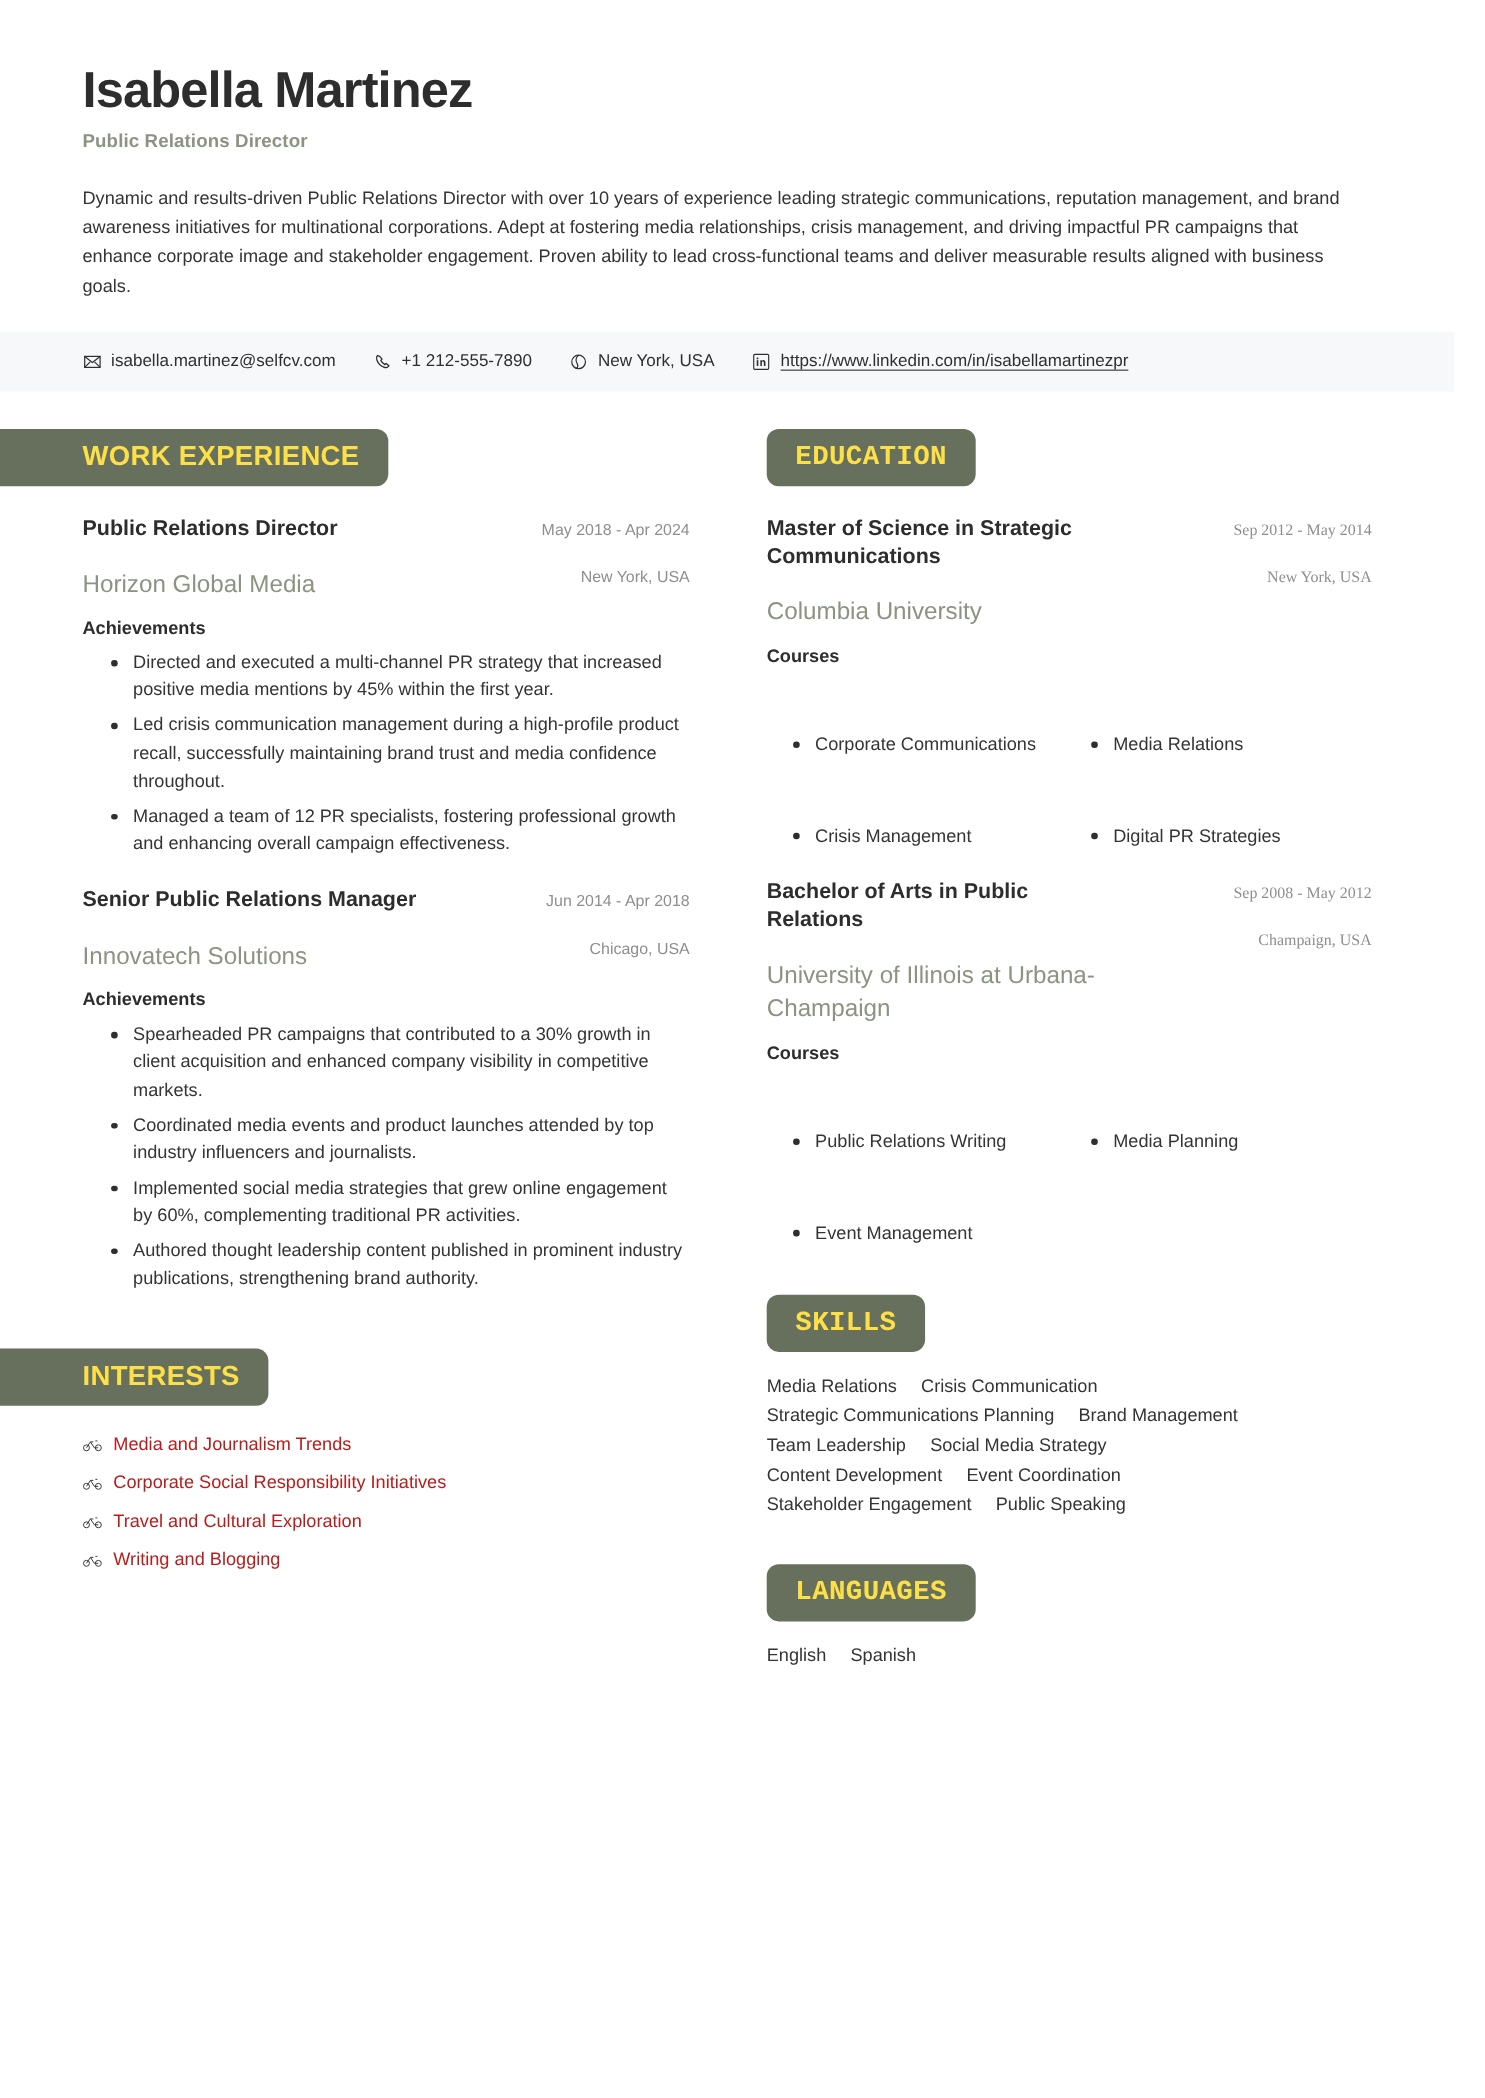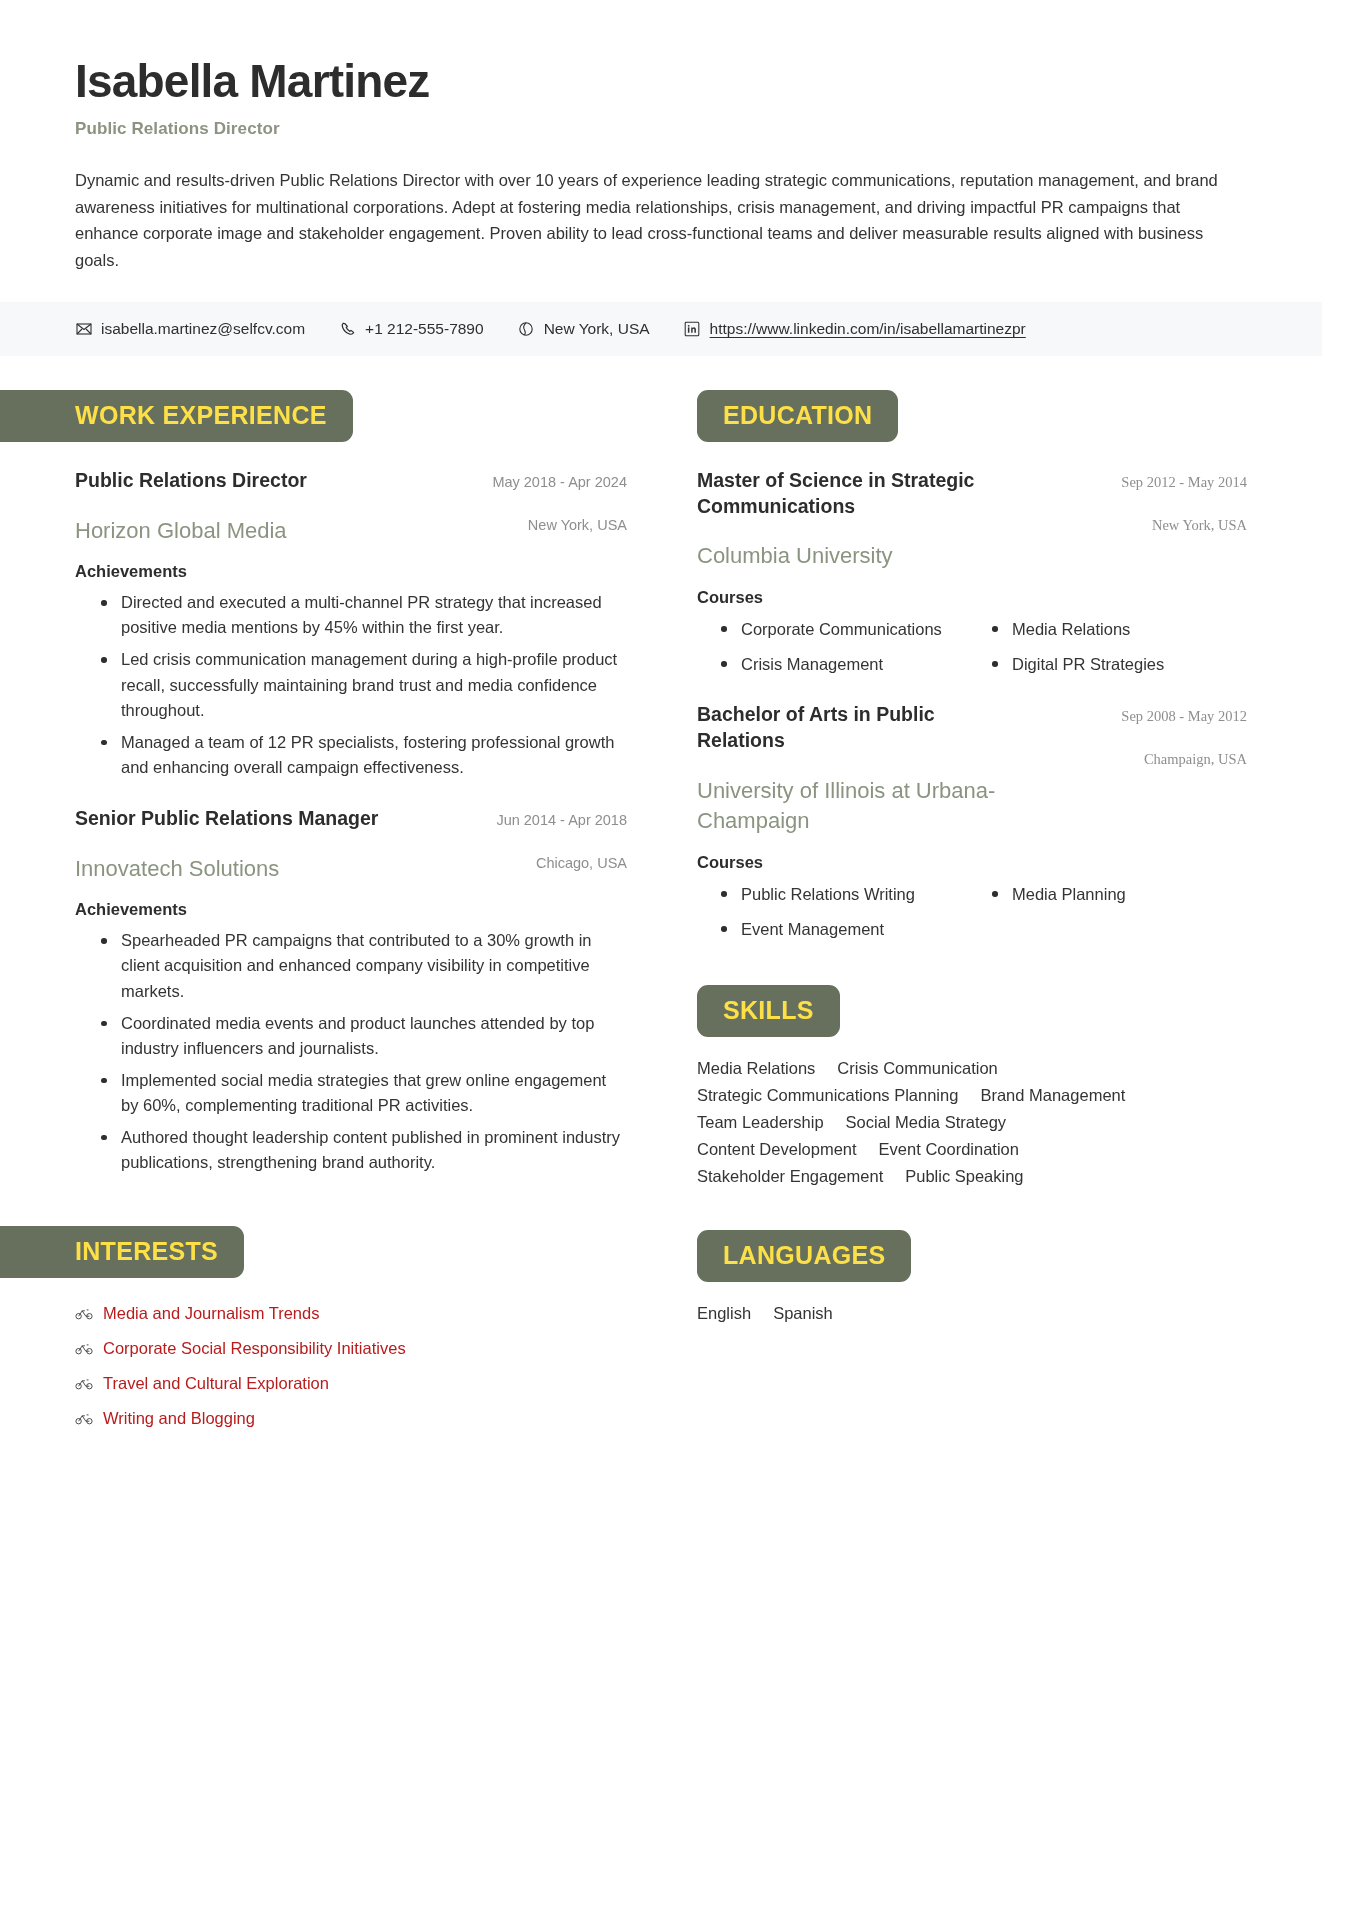--- a/index.html
+++ b/index.html
@@ -106,20 +106,21 @@
     padding: 11px 26px 12px 26px;
   }
   
   .banner-bleed {
     margin-left: 0;
     padding-left: 75px;
     border-radius: 0 11px 11px 0;
   }
   .banner-round {
     border-radius: 11px;
+    font-family: Liberation Mono, monospace;
   }
 
   .left-body { padding-left: 75px; }
 
   
   .entry { margin-top: 26px; }
   .entry-head {
     display: flex;
     justify-content: space-between;
     align-items: flex-start;
@@ -200,20 +201,21 @@
     column-gap: 14px;
     row-gap: 11px;
     padding-left: 22px;
   }
   .course-item {
     position: relative;
     padding-left: 22px;
     font-size: 16.5px;
     line-height: 1.46;
     color: #343434;
+    margin-top: 48px;
   }
   .course-item::before {
     content: "";
     position: absolute;
     left: 2px;
     top: 9px;
     width: 5.5px;
     height: 5.5px;
     border-radius: 50%;
     background: #2f2f2f;

